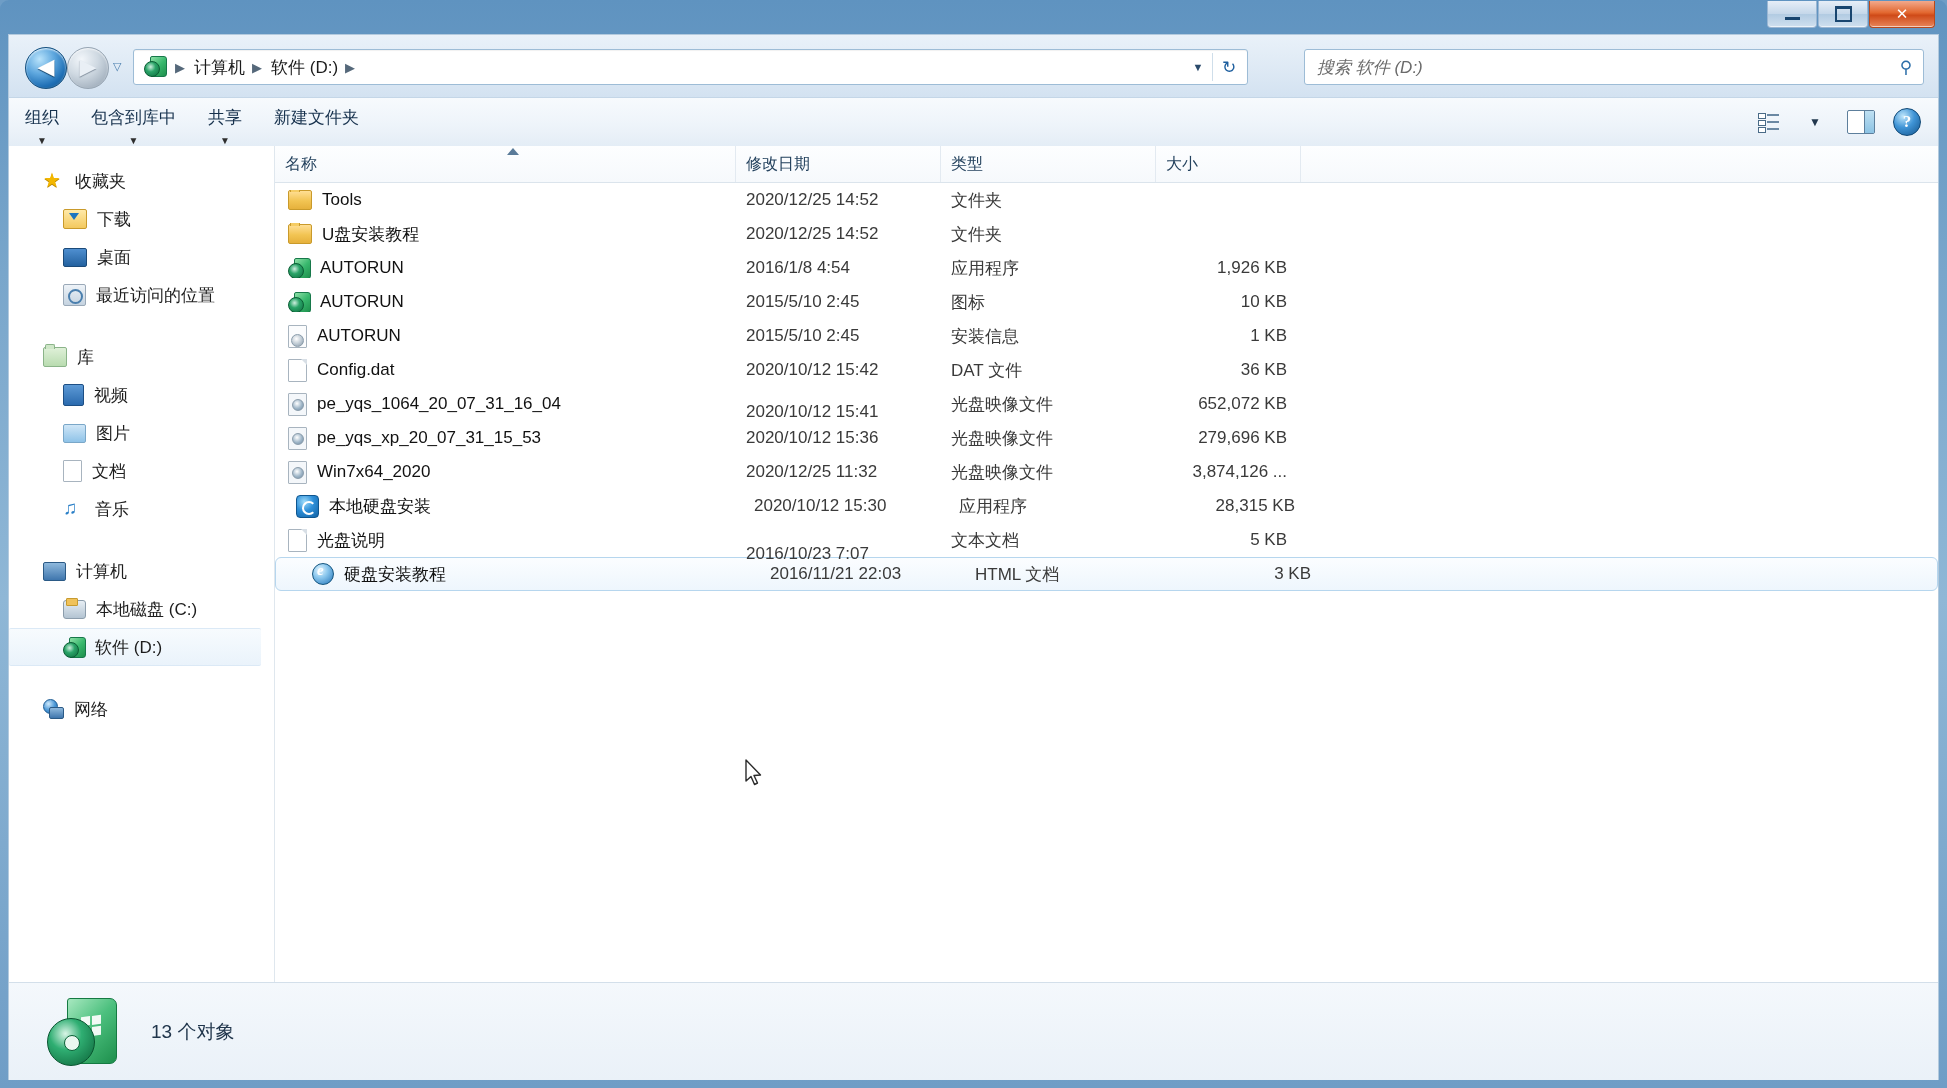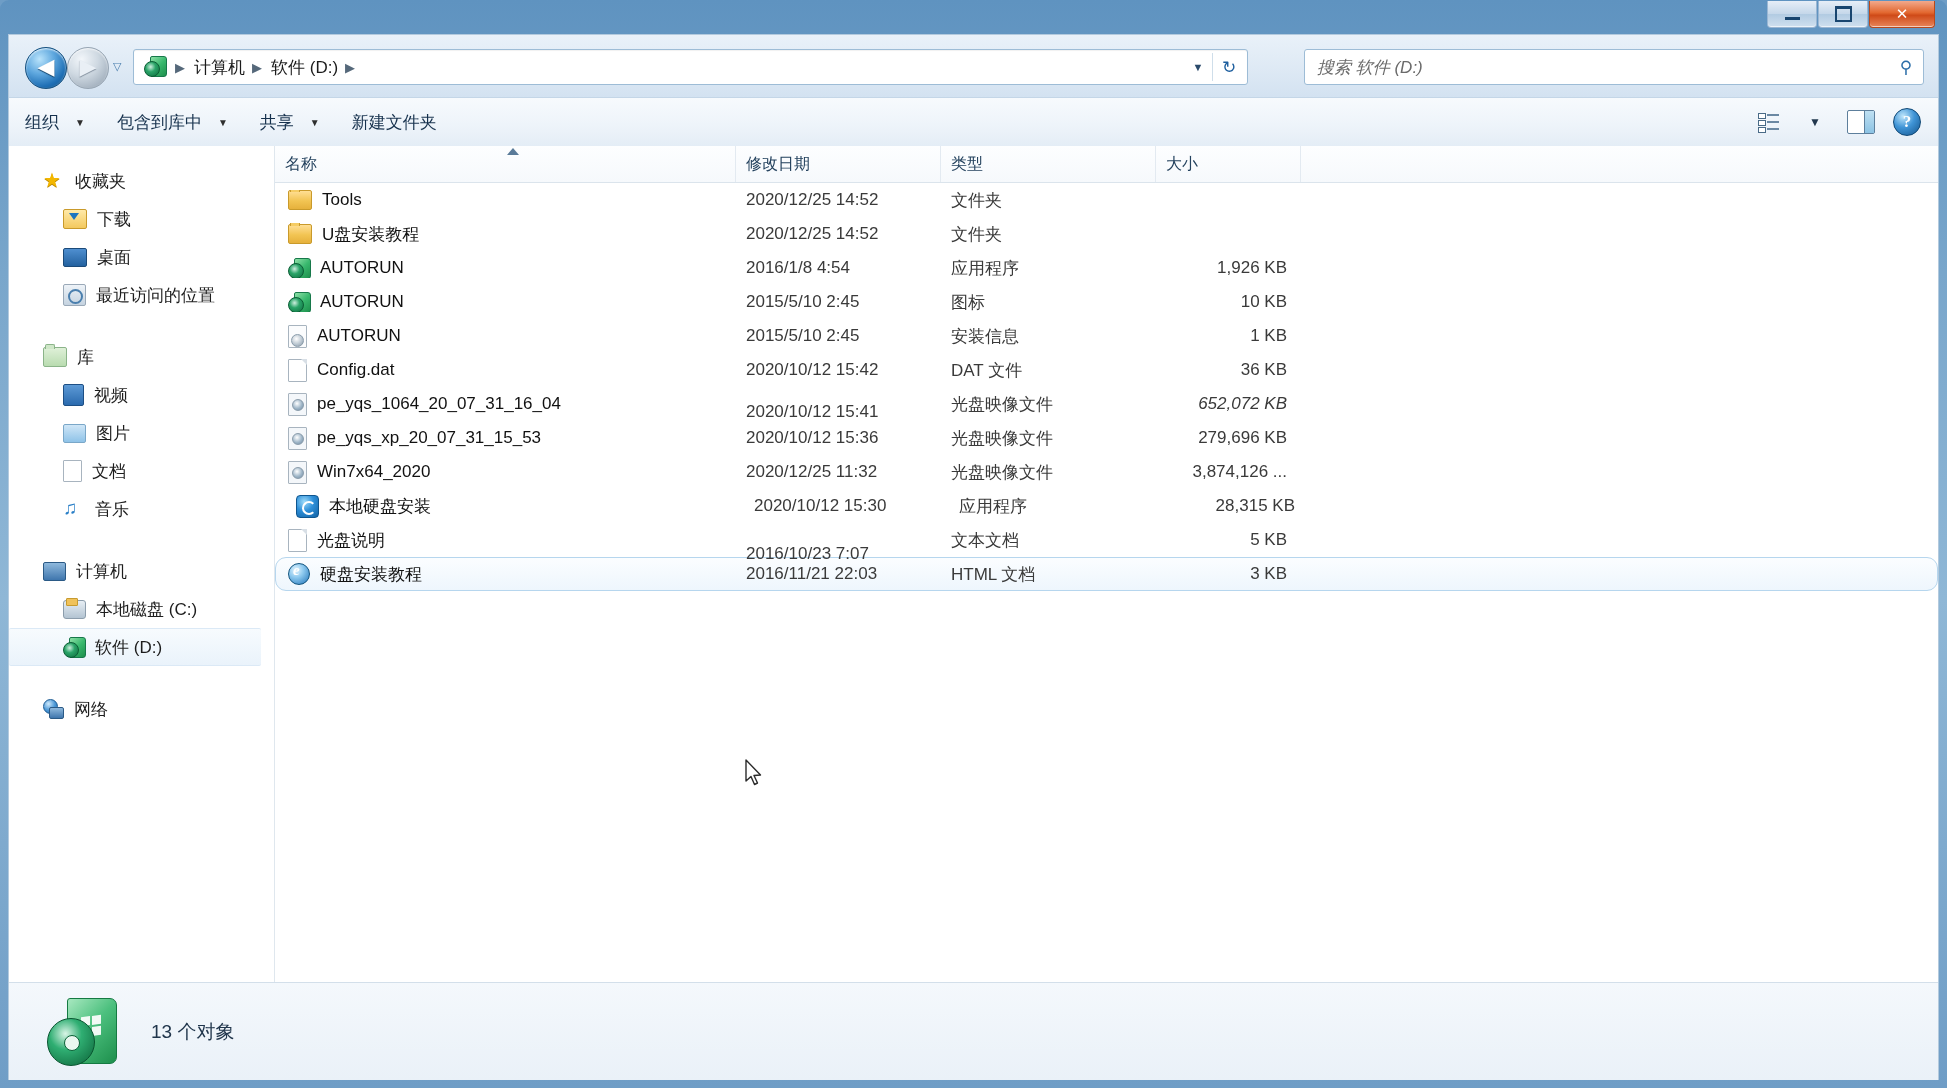--- a/index.html
+++ b/index.html
@@ -102,21 +102,21 @@
 
   
   #cmdbar{
     height:48px;position:relative;
     background:linear-gradient(180deg,#f7fafd 0%,#eef4fa 55%,#e4edf6 100%);
     border-bottom:1px solid #d3e0ec;
     display:flex;align-items:center;
   }
   .cmd{
     font-size:17px;color:#16314d;padding:0 16px;height:32px;
-    display:flex;align-items:center;gap:16px;border-radius:3px;cursor:default;white-space:nowrap;
+    display:flex;align-items:center;gap:6px;border-radius:3px;cursor:default;white-space:nowrap;flex-direction:column;
   }
   .cmd .car{font-size:10px;color:#2e2e2e;}
   #cmdright{position:absolute;right:10px;top:0;height:48px;display:flex;align-items:center;gap:4px;}
   .cmdicon{width:42px;height:34px;display:flex;align-items:center;justify-content:center;cursor:default;}
 
   
   #body{position:absolute;left:0;top:111px;right:0;bottom:97px;display:flex;}
   #nav{
     width:266px;flex:0 0 266px;background:#fff;border-right:1px solid #dfe7ee;
     padding-top:16px;box-sizing:border-box;overflow:hidden;position:relative;
@@ -152,21 +152,21 @@
     border-left:6px solid transparent;border-right:6px solid transparent;
     border-bottom:7px solid #5a7b99;
   }
   .row{
     height:34px;display:flex;align-items:center;
     font-size:17px;color:#111;cursor:default;box-sizing:border-box;
     border:1px solid transparent;
   }
   .row.sel{
     background:linear-gradient(180deg,#fbfdff 0%,#eef6fd 100%);
-    border:1px solid #b6d6ee;border-radius:11px;
+    border:1px solid #b6d6ee;border-radius:6px;padding-left:24px;
   }
   .c-name{display:flex;align-items:center;gap:10px;padding-left:12px;box-sizing:border-box;overflow:hidden;white-space:nowrap;}
   .c-date{color:#3a3a3a;box-sizing:border-box;padding-left:10px;white-space:nowrap;}
   .c-type{color:#3a3a3a;box-sizing:border-box;padding-left:10px;white-space:nowrap;}
   .c-size{color:#3a3a3a;box-sizing:border-box;padding-right:14px;text-align:right;white-space:nowrap;}
 
   
   #status{
     position:absolute;left:0;right:0;bottom:0;height:97px;
     background:linear-gradient(180deg,#f4f8fc 0%,#eaf1f8 100%);
@@ -580,21 +580,21 @@
               <div class="c-type" style="width: 215px;">DAT 文件</div>
               <div class="c-size" style="width: 145px;">36 KB</div>
             </div>
             <div class="row">
               <div class="c-name" style="width: 460px;">
                 <span class="ico isoicon"></span>
                 <span>pe_yqs_1064_20_07_31_16_04</span>
               </div>
               <div class="c-date" style="width: 205px; margin-top: 16px;">2020/10/12 15:41</div>
               <div class="c-type" style="width: 215px;">光盘映像文件</div>
-              <div class="c-size" style="width: 145px; font-style: italic;">652,072 KB</div>
+              <div class="c-size" style="width: 145px;">652,072 KB</div>
             </div>
             <div class="row">
               <div class="c-name" style="width: 460px;">
                 <span class="ico isoicon"></span>
                 <span>pe_yqs_xp_20_07_31_15_53</span>
               </div>
               <div class="c-date" style="width: 205px;">2020/10/12 15:36</div>
               <div class="c-type" style="width: 215px;">光盘映像文件</div>
               <div class="c-size" style="width: 145px;">279,696 KB</div>
             </div>

